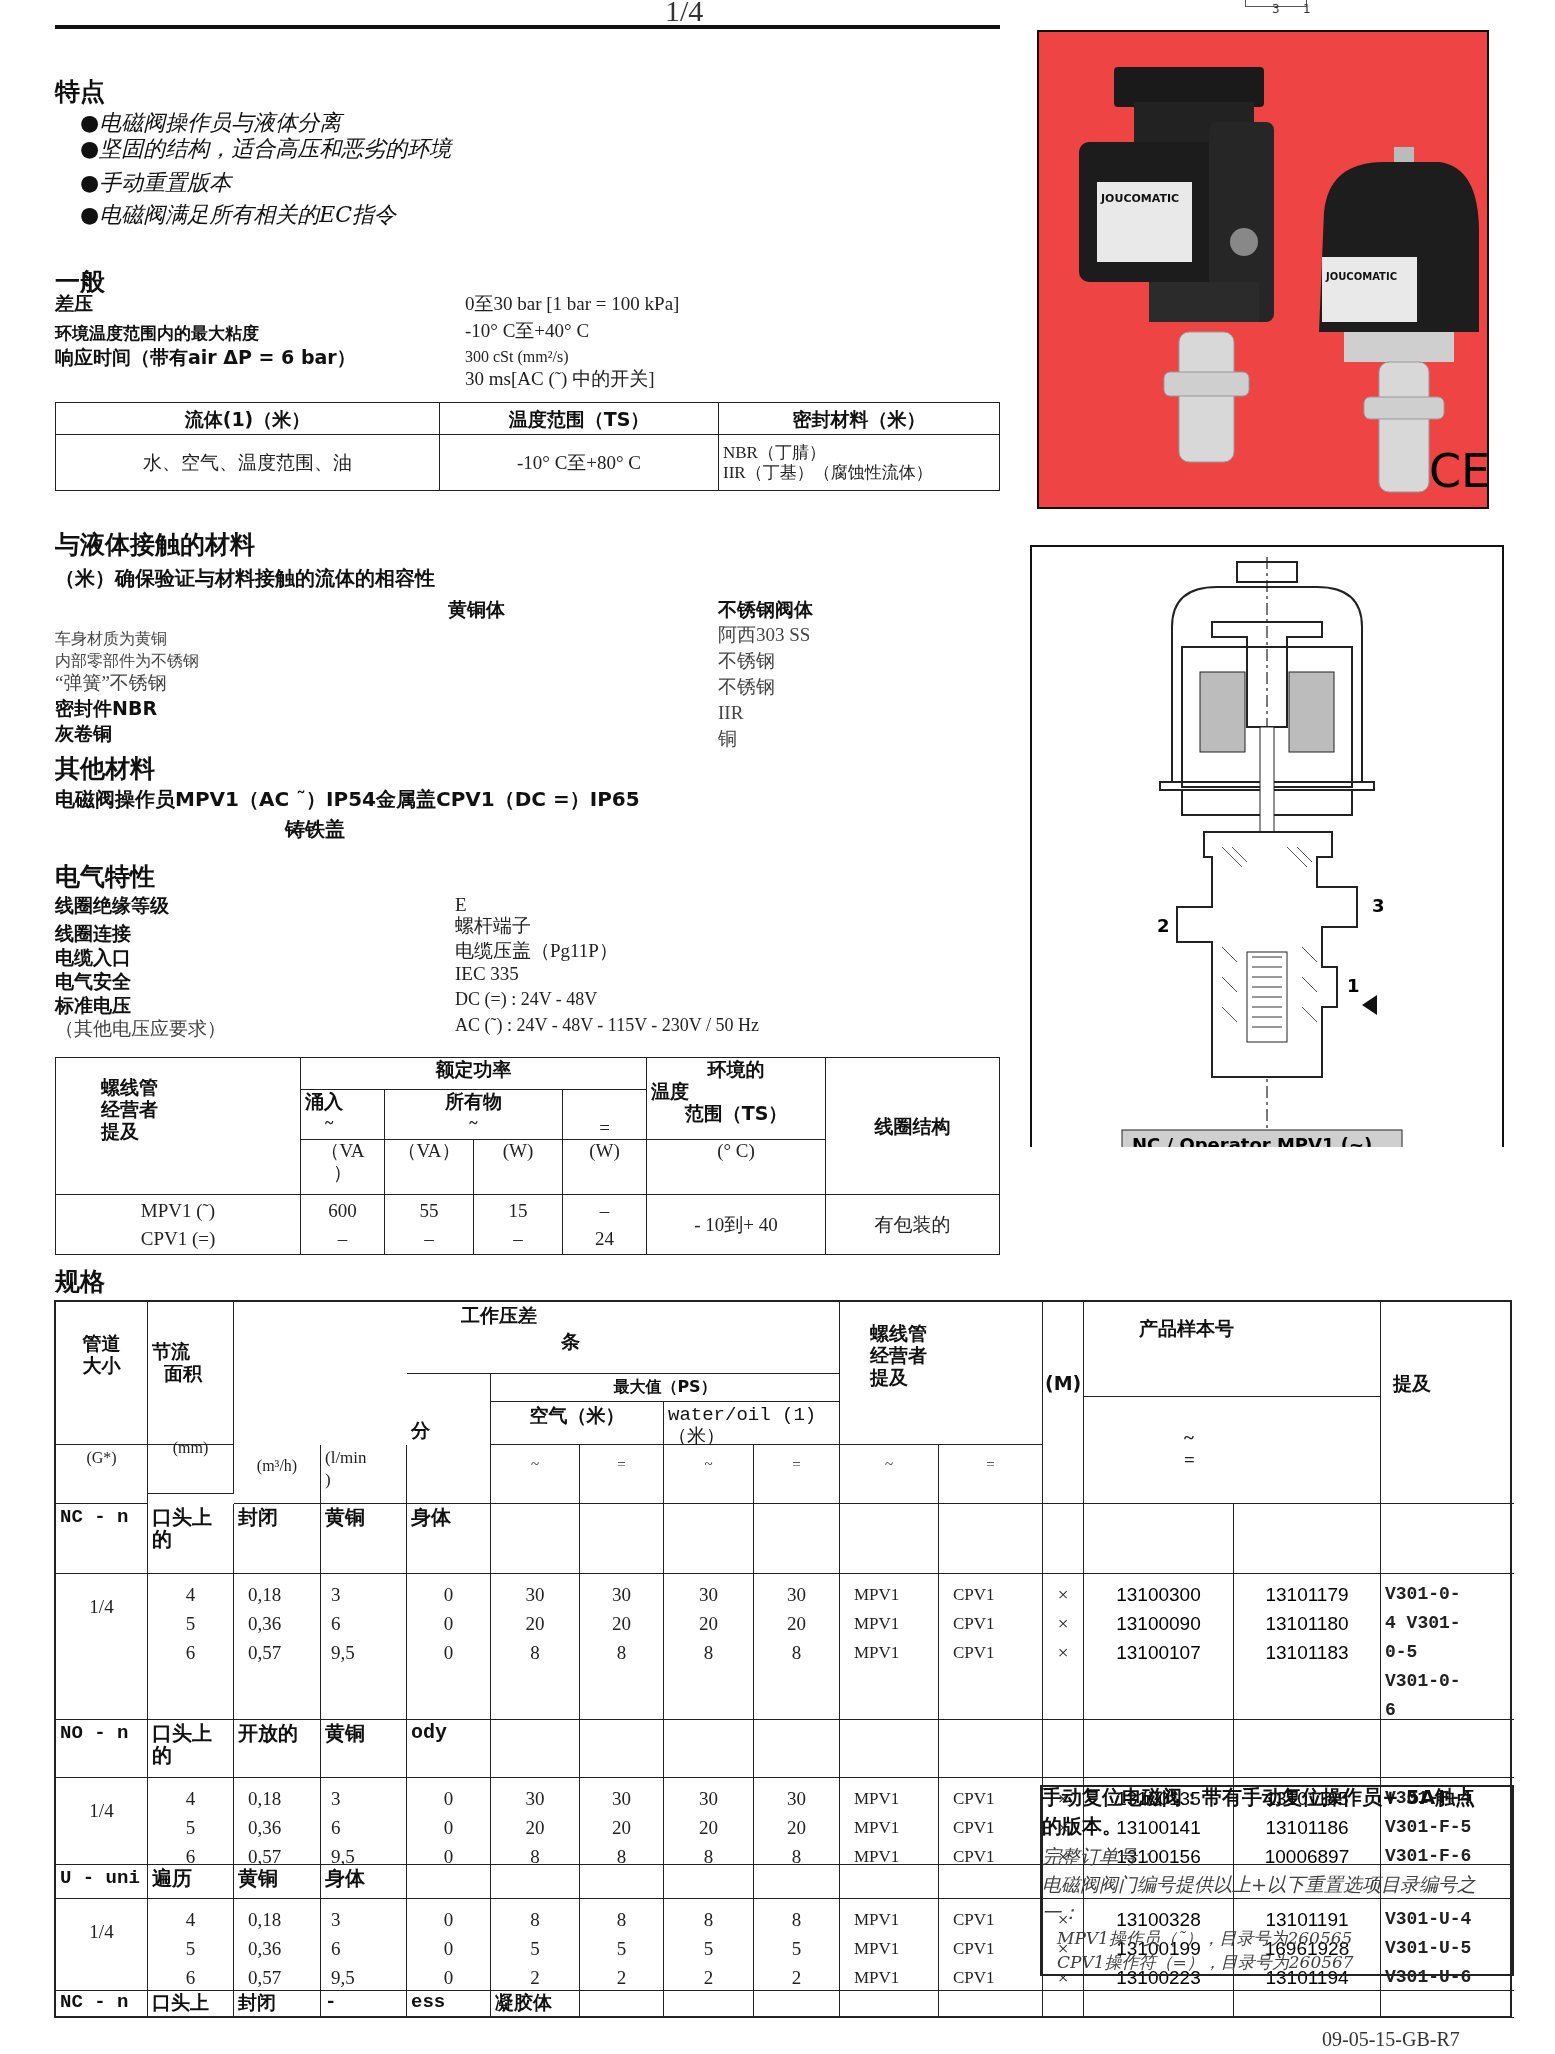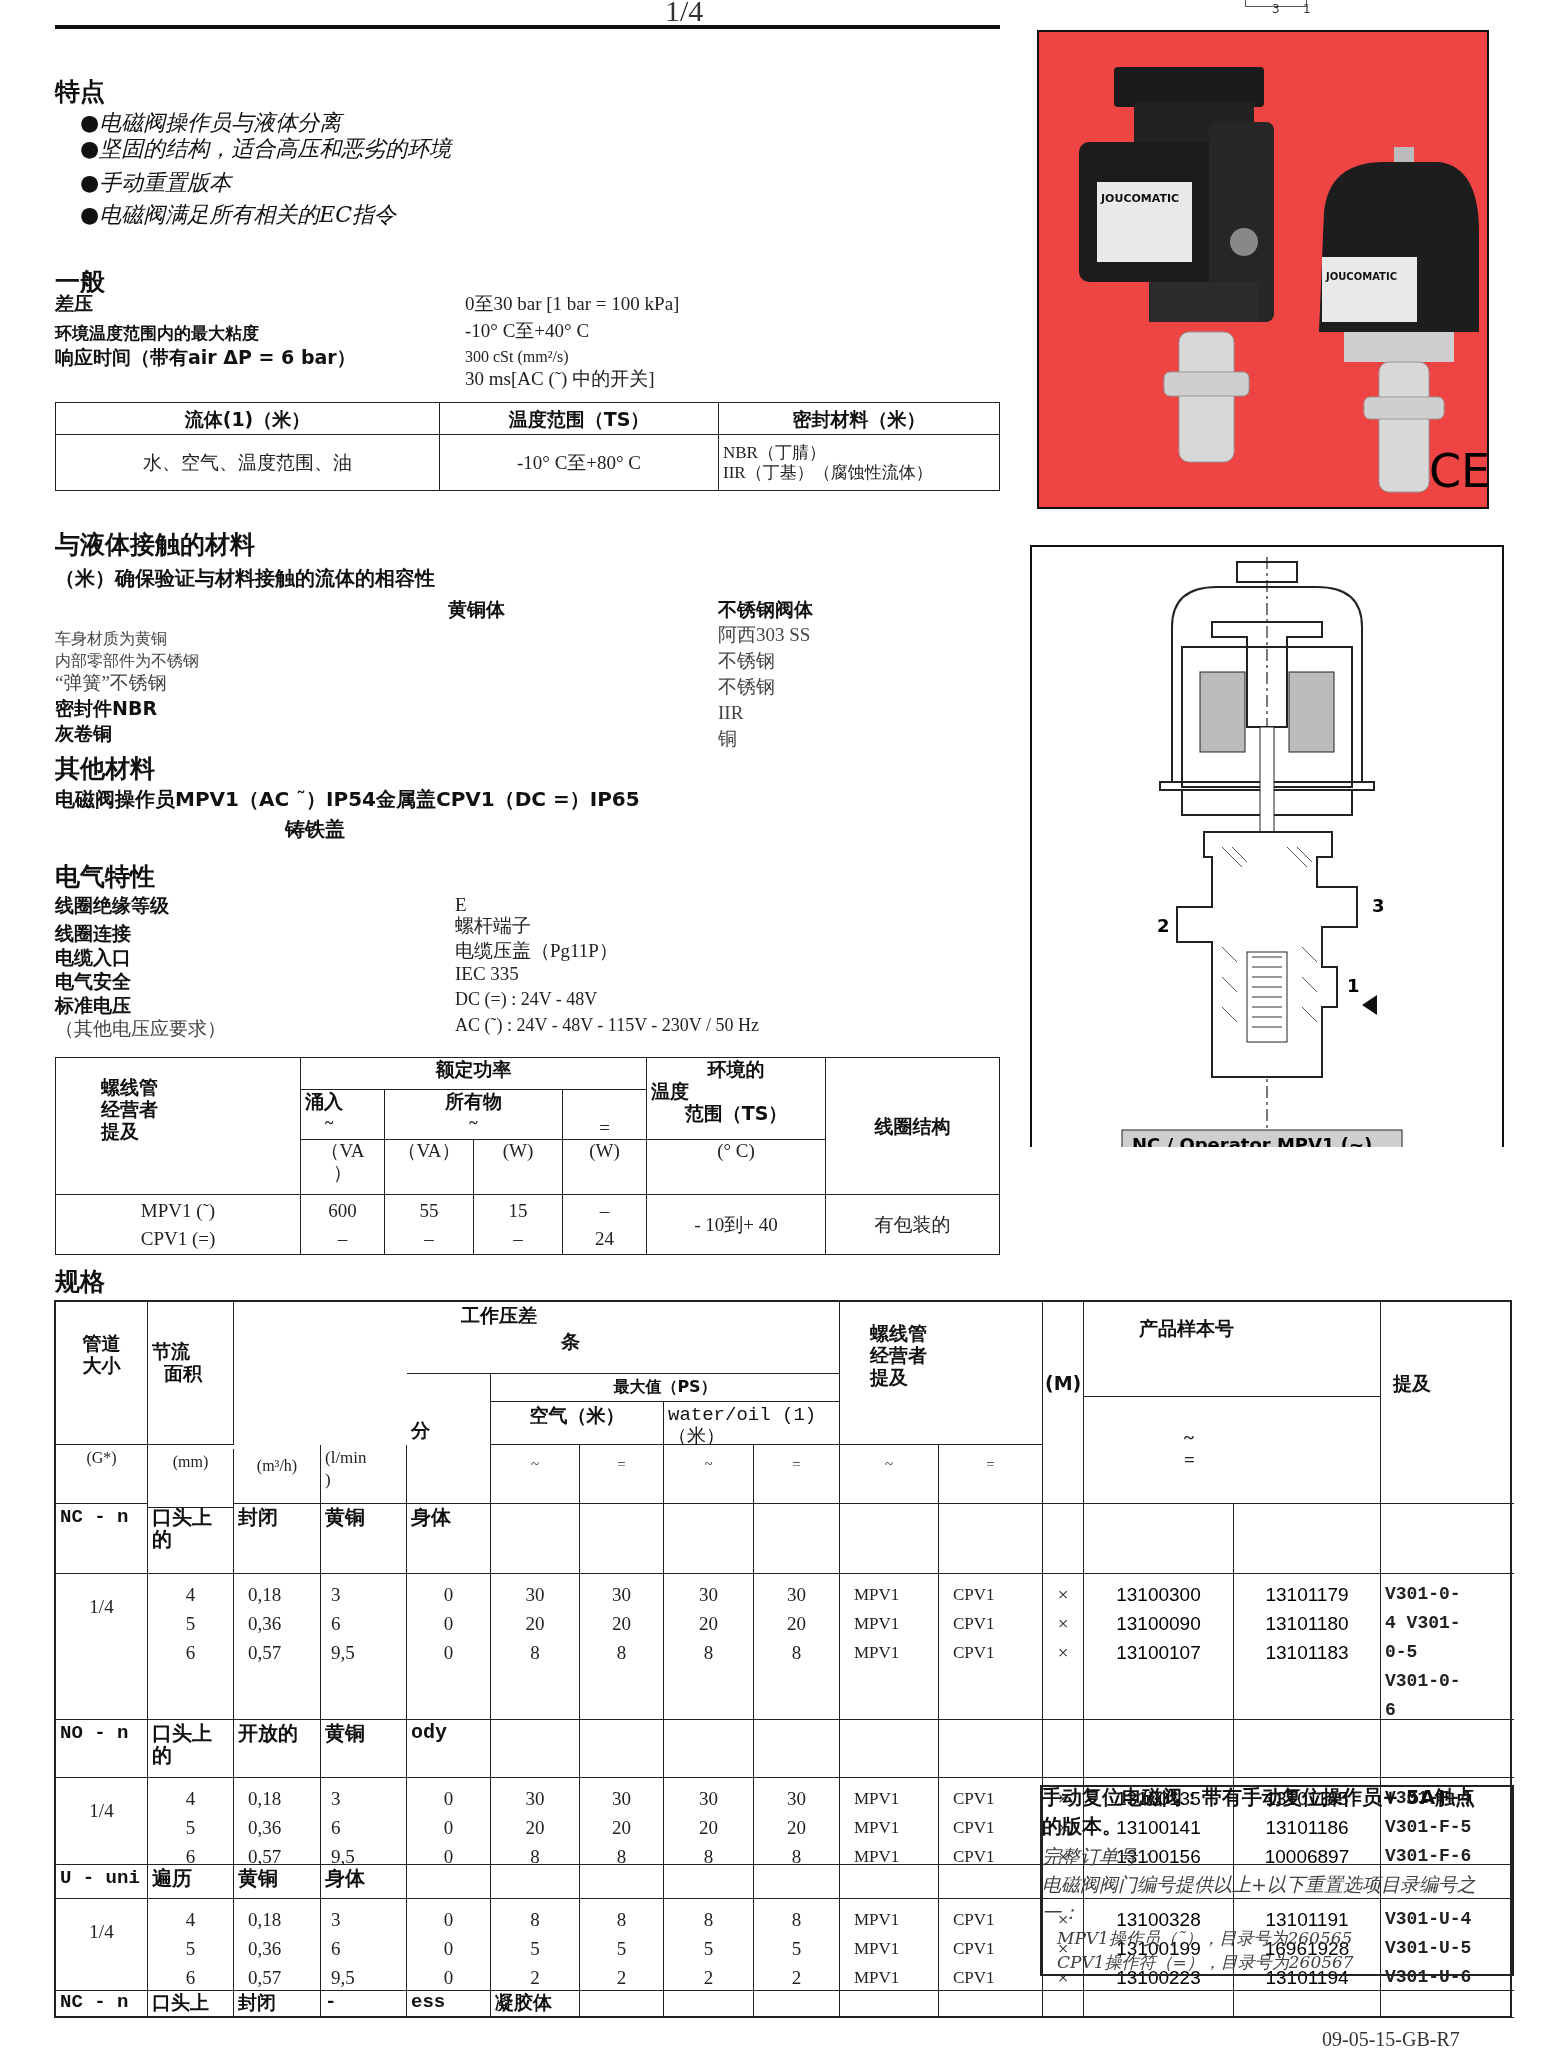--- a/index.html
+++ b/index.html
@@ -263,21 +263,21 @@
     <div class="val" style="position: absolute; left: 1028px; top: 95px; width: 297px; height: 107px; box-sizing: border-box; border-right: 1.5px solid rgb(34, 34, 34); border-bottom: 1.5px solid rgb(34, 34, 34); padding: 30px 4px 2px 100px; overflow: hidden; font-weight: bold;">
       <div>~</div>
       <div>=</div>
     </div>
     <div class="lbl" style="position: absolute; left: 1325px; top: 0px; width: 133px; height: 202px; box-sizing: border-box; border-right: none; border-bottom: 1.5px solid rgb(34, 34, 34); padding: 70px 4px 2px 12px; overflow: hidden;">
       <div>提及</div>
     </div>
     <div class="val" style="position: absolute; left: 0px; top: 143px; width: 92px; height: 59px; box-sizing: border-box; border-right: 1.5px solid rgb(34, 34, 34); border-bottom: 1.5px solid rgb(34, 34, 34); padding: 2px 4px; overflow: hidden; text-align: center; font-size: 16px;">
       <div>(G*)</div>
     </div>
-    <div class="val" style="position: absolute; left: 92px; top: 147px; width: 86px; height: 59px; box-sizing: border-box; border-right: 1.5px solid rgb(34, 34, 34); border-bottom: 1.5px solid rgb(34, 34, 34); padding: 2px 4px; overflow: hidden; text-align: center; font-size: 16px;">
+    <div class="val" style="position: absolute; left: 92px; top: 133px; width: 86px; height: 59px; box-sizing: border-box; border-right: 1.5px solid rgb(34, 34, 34); border-bottom: 1.5px solid rgb(34, 34, 34); padding: 2px 4px; overflow: hidden; text-align: center; font-size: 16px;">
       <div>(mm)</div>
     </div>
     <div class="val" style="position: absolute; left: 178px; top: 143px; width: 87px; height: 59px; box-sizing: border-box; border-right: 1.5px solid rgb(34, 34, 34); border-bottom: 1.5px solid rgb(34, 34, 34); padding: 10px 4px 2px; overflow: hidden; text-align: center; font-size: 16px;">
       <div>(m³/h)</div>
     </div>
     <div class="val" style="position: absolute; left: 265px; top: 143px; width: 86px; height: 59px; box-sizing: border-box; border-right: 1.5px solid rgb(34, 34, 34); border-bottom: 1.5px solid rgb(34, 34, 34); padding: 2px 4px; overflow: hidden; white-space: pre-line; font-size: 17px;"><div>(l/min
 )</div></div>
     <div class="val" style="position: absolute; left: 435px; top: 143px; width: 89px; height: 59px; box-sizing: border-box; border-right: 1.5px solid rgb(34, 34, 34); border-bottom: 1.5px solid rgb(34, 34, 34); padding: 8px 4px 2px; overflow: hidden; text-align: center; font-size: 15px;">
       <div>~</div>
     </div>

